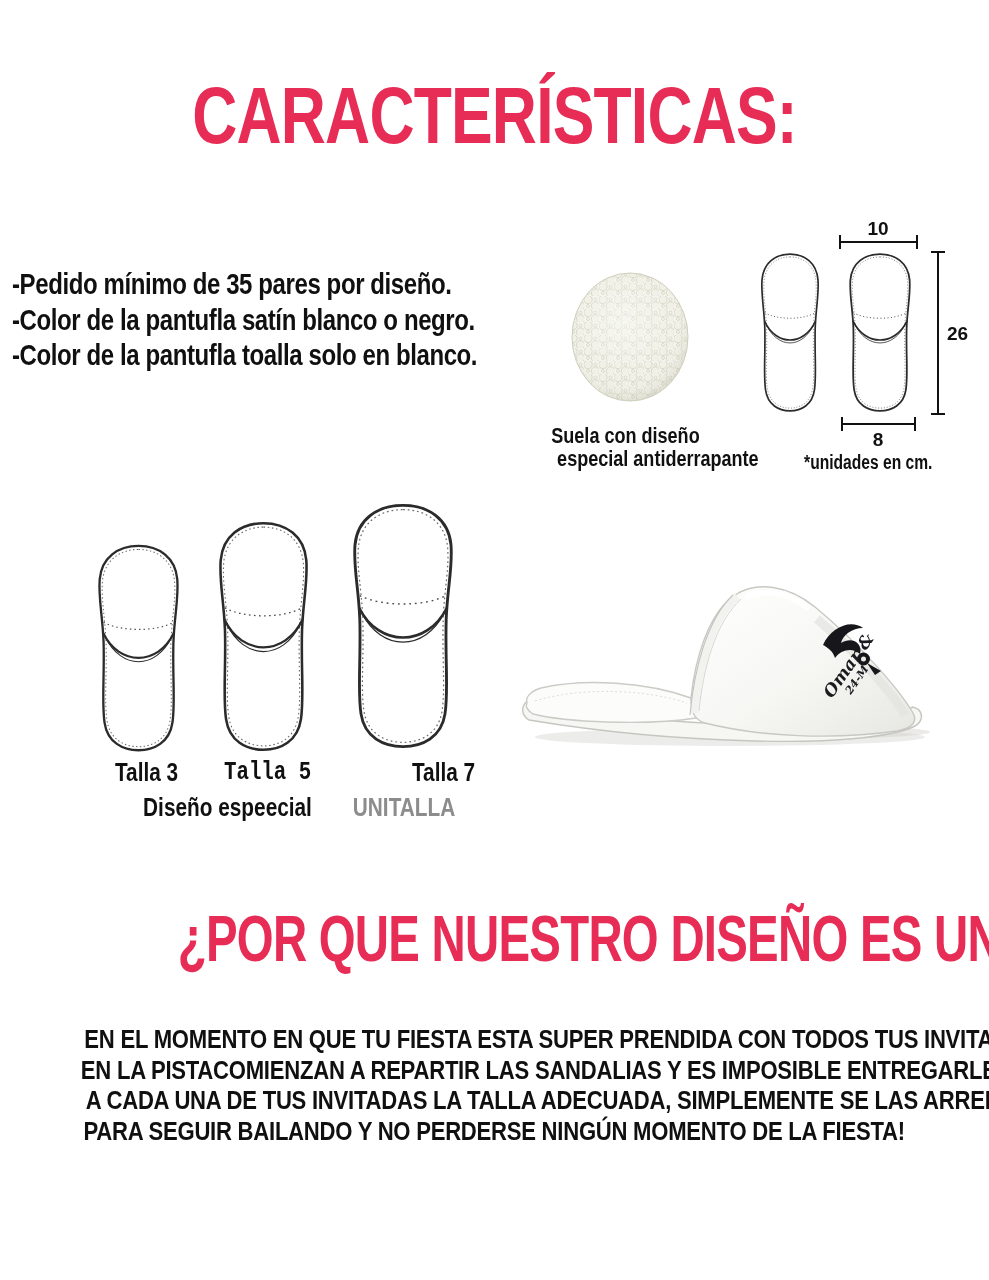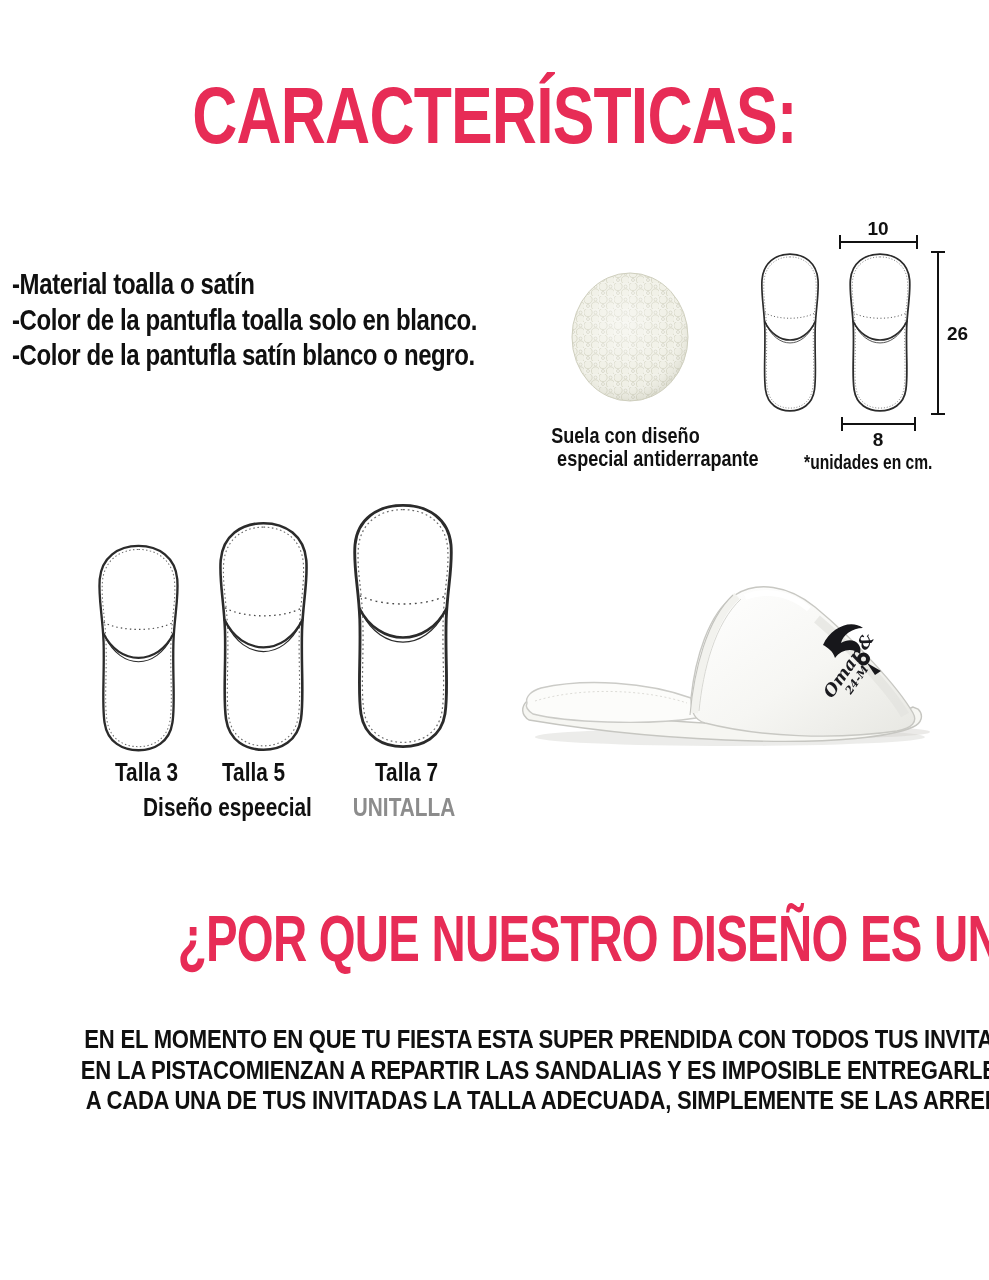--- a/index.html
+++ b/index.html
@@ -39,23 +39,23 @@
 </head>
 <body>
 
 <div class="page">
 
   <div class="abs big-title">
     <span class="condense">CARACTERÍSTICAS:</span>
   </div>
 
   <div class="abs features">
-    <div class="line"><span class="condense">-Material toalla o satín</span></div>
+    <div class="line"><span class="condense">-Pedido mínimo de 35 pares por diseño.</span></div>
+    <div class="line"><span class="condense">-Color de la pantufla satín blanco o negro.</span></div>
     <div class="line"><span class="condense">-Color de la pantufla toalla solo en blanco.</span></div>
-    <div class="line"><span class="condense">-Color de la pantufla satín blanco o negro.</span></div>
   </div>
 
   <div class="abs" style="left:569px;top:270px;width:122px;height:134px;">
     <svg width="122" height="134" viewBox="0 0 122 134">
       <defs>
         <pattern id="dimples" width="15" height="13" patternUnits="userSpaceOnUse">
           <rect width="15" height="13" fill="#f3f3eb"></rect>
           <circle cx="4" cy="3.5" r="4.2" fill="#f0f0e6" stroke="#d8d8c7" stroke-width="1"></circle>
           <circle cx="11.5" cy="10" r="4.2" fill="#f0f0e6" stroke="#d8d8c7" stroke-width="1"></circle>
           <circle cx="11.5" cy="3.5" r="1.5" fill="#dededr" stroke="#d2d2c2" stroke-width="0.8" fill-opacity="0"></circle>
@@ -125,24 +125,24 @@
       </g>
       <g>
         <use href="#slipperTop" transform="translate(263,4) scale(1.20,1.127)"></use>
       </g>
     </svg>
   </div>
 
   <div class="abs talla-label" style="left:87px;">
     <span class="condense">Talla 3</span>
   </div>
-  <div class="abs talla-label" style="left:194px;">
+  <div class="abs talla-label" style="left:208px;font-family:Liberation Mono, monospace;">
     <span class="condense">Talla 5</span>
   </div>
-  <div class="abs talla-label" style="left:347px;">
+  <div class="abs talla-label" style="left:363px;text-align:right;">
     <span class="condense">Talla 7</span>
   </div>
 
   <div class="abs design-note">
     <span class="condense" style="margin-right:7px;">Diseño espeecial</span><span class="condense gray">UNITALLA</span>
   </div>
 
   <div class="abs" style="left:505px;top:575px;width:484px;height:185px;">
     <svg width="484" height="185" viewBox="0 0 484 185">
       <defs>
@@ -185,15 +185,16 @@
   </div>
 
   <div class="abs why-title">
     <span class="condense">¿POR QUE NUESTRO DISEÑO ES UNITALLA?</span>
   </div>
 
   <div class="abs why-par">
     <div class="parline"><span class="condense">EN EL MOMENTO EN QUE TU FIESTA ESTA SUPER PRENDIDA CON TODOS TUS INVITADOS</span></div>
     <div class="parline"><span class="condense">EN LA PISTACOMIENZAN A REPARTIR LAS SANDALIAS Y ES IMPOSIBLE ENTREGARLE</span></div>
     <div class="parline"><span class="condense">A CADA UNA DE TUS INVITADAS LA TALLA ADECUADA, SIMPLEMENTE SE LAS ARREBATAN</span></div>
+    <div class="parline"><span class="condense">PARA SEGUIR BAILANDO Y NO PERDERSE NINGÚN MOMENTO DE LA FIESTA!</span></div>
   </div>
 
 </div>
 
 </body></html>

